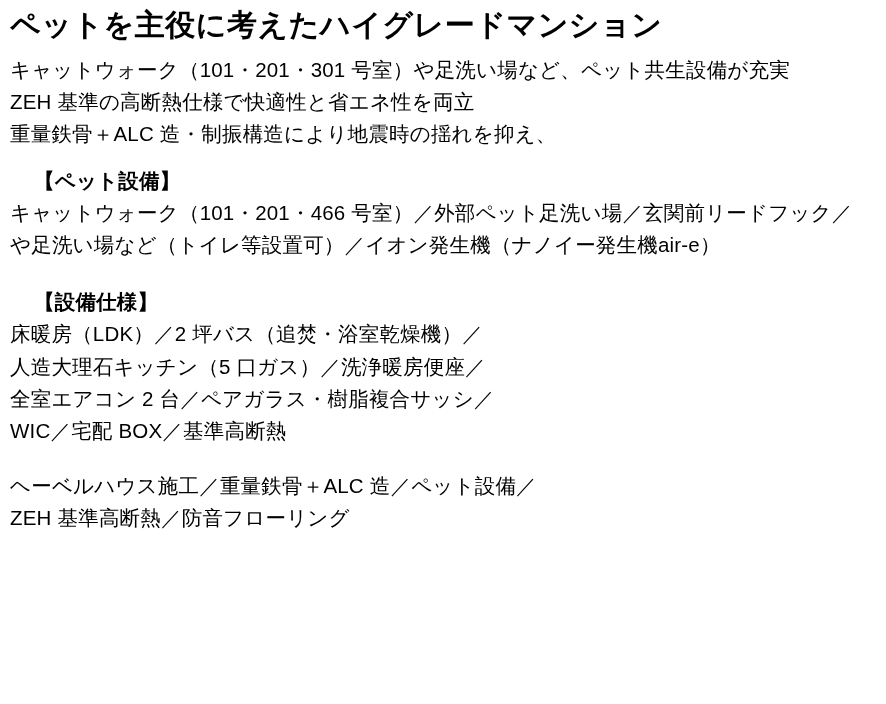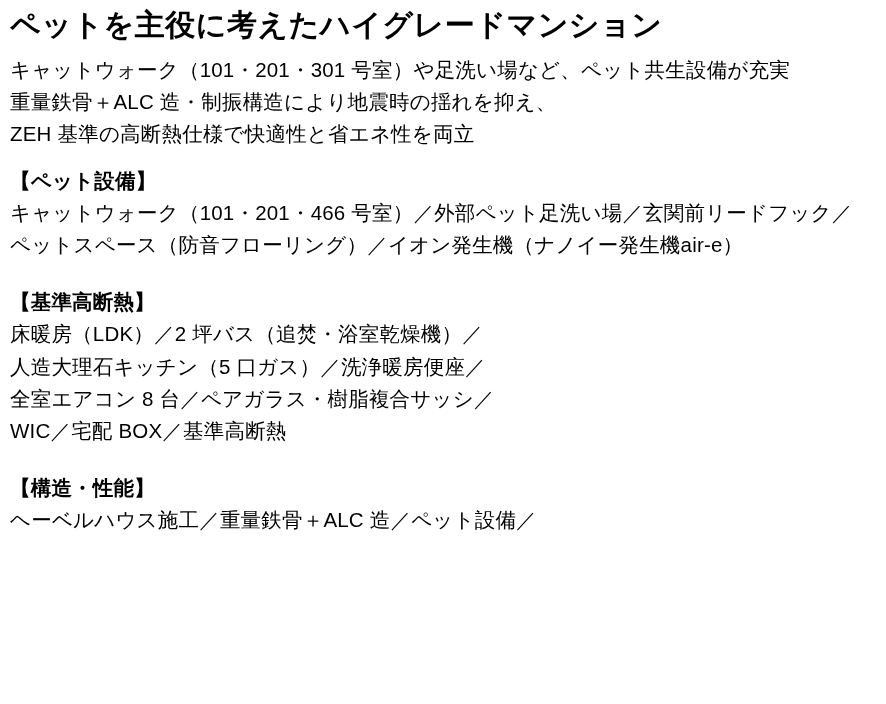--- a/index.html
+++ b/index.html
@@ -38,57 +38,58 @@
     letter-spacing: 0.2px;
     white-space: nowrap;
   }
   .section-head {
     font-size: 20.5px;
     font-weight: bold;
     line-height: 1.58;
     letter-spacing: 0.2px;
     white-space: nowrap;
     margin-top: 2px;
+    margin-left: 24px;
   }
   .block {
     margin: 0;
   }
   .spacer {
     height: 22px;
   }
 </style>
 </head>
 <body>
 
 <div class="page">
 
   <h1 class="title">ペットを主役に考えたハイグレードマンション</h1>
 
   <div class="lead">
     <div class="line">キャットウォーク（101・201・301 号室）や足洗い場など、ペット共生設備が充実</div>
+    <div class="line">ZEH 基準の高断熱仕様で快適性と省エネ性を両立</div>
     <div class="line">重量鉄骨＋ALC 造・制振構造により地震時の揺れを抑え、</div>
-    <div class="line">ZEH 基準の高断熱仕様で快適性と省エネ性を両立</div>
   </div>
 
   <div class="block">
     <div class="section-head">【ペット設備】</div>
     <div class="line">キャットウォーク（101・201・466 号室）／外部ペット足洗い場／玄関前リードフック／</div>
-    <div class="line">ペットスペース（防音フローリング）／イオン発生機（ナノイー発生機air-e）</div>
+    <div class="line">や足洗い場など（トイレ等設置可）／イオン発生機（ナノイー発生機air-e）</div>
   </div>
 
   <div class="spacer"></div>
 
   <div class="block">
-    <div class="section-head">【基準高断熱】</div>
+    <div class="section-head">【設備仕様】</div>
     <div class="line">床暖房（LDK）／2 坪バス（追焚・浴室乾燥機）／</div>
     <div class="line">人造大理石キッチン（5 口ガス）／洗浄暖房便座／</div>
-    <div class="line">全室エアコン 8 台／ペアガラス・樹脂複合サッシ／</div>
+    <div class="line">全室エアコン 2 台／ペアガラス・樹脂複合サッシ／</div>
     <div class="line">WIC／宅配 BOX／基準高断熱</div>
   </div>
 
   <div class="spacer"></div>
 
   <div class="block">
-    <div class="section-head">【構造・性能】</div>
     <div class="line">ヘーベルハウス施工／重量鉄骨＋ALC 造／ペット設備／</div>
+    <div class="line">ZEH 基準高断熱／防音フローリング</div>
   </div>
 
 </div>
 
 </body></html>

